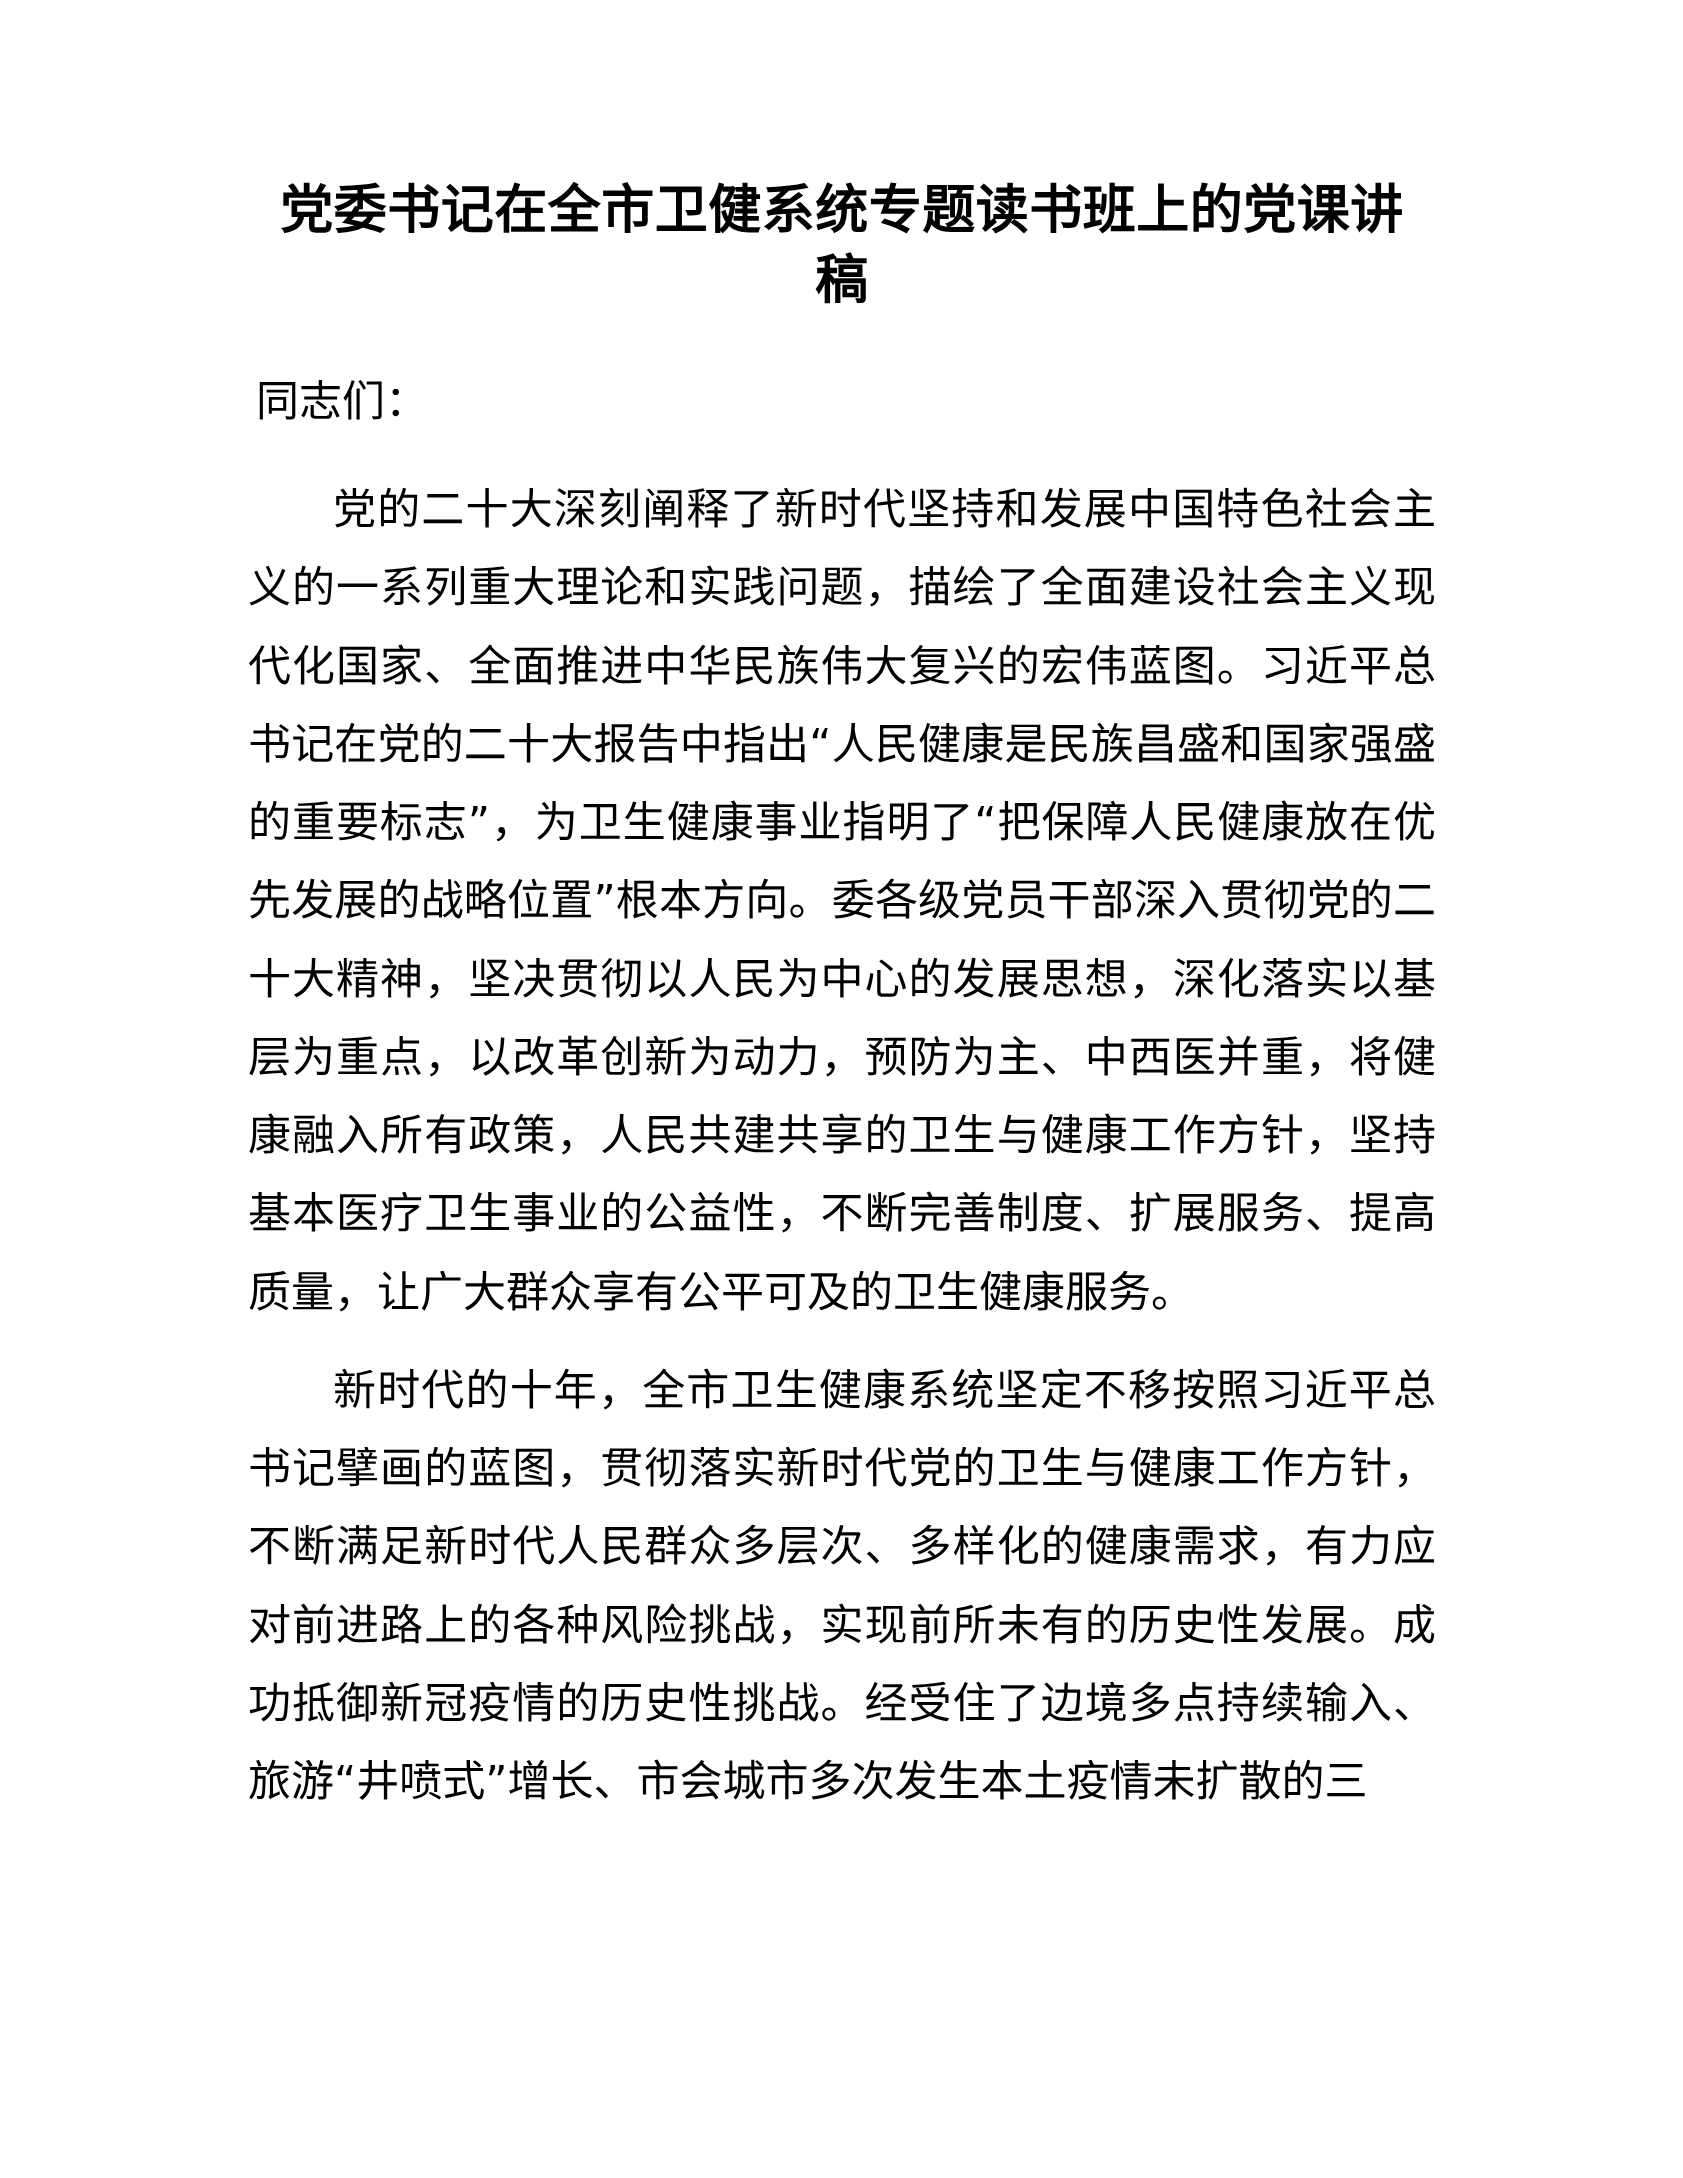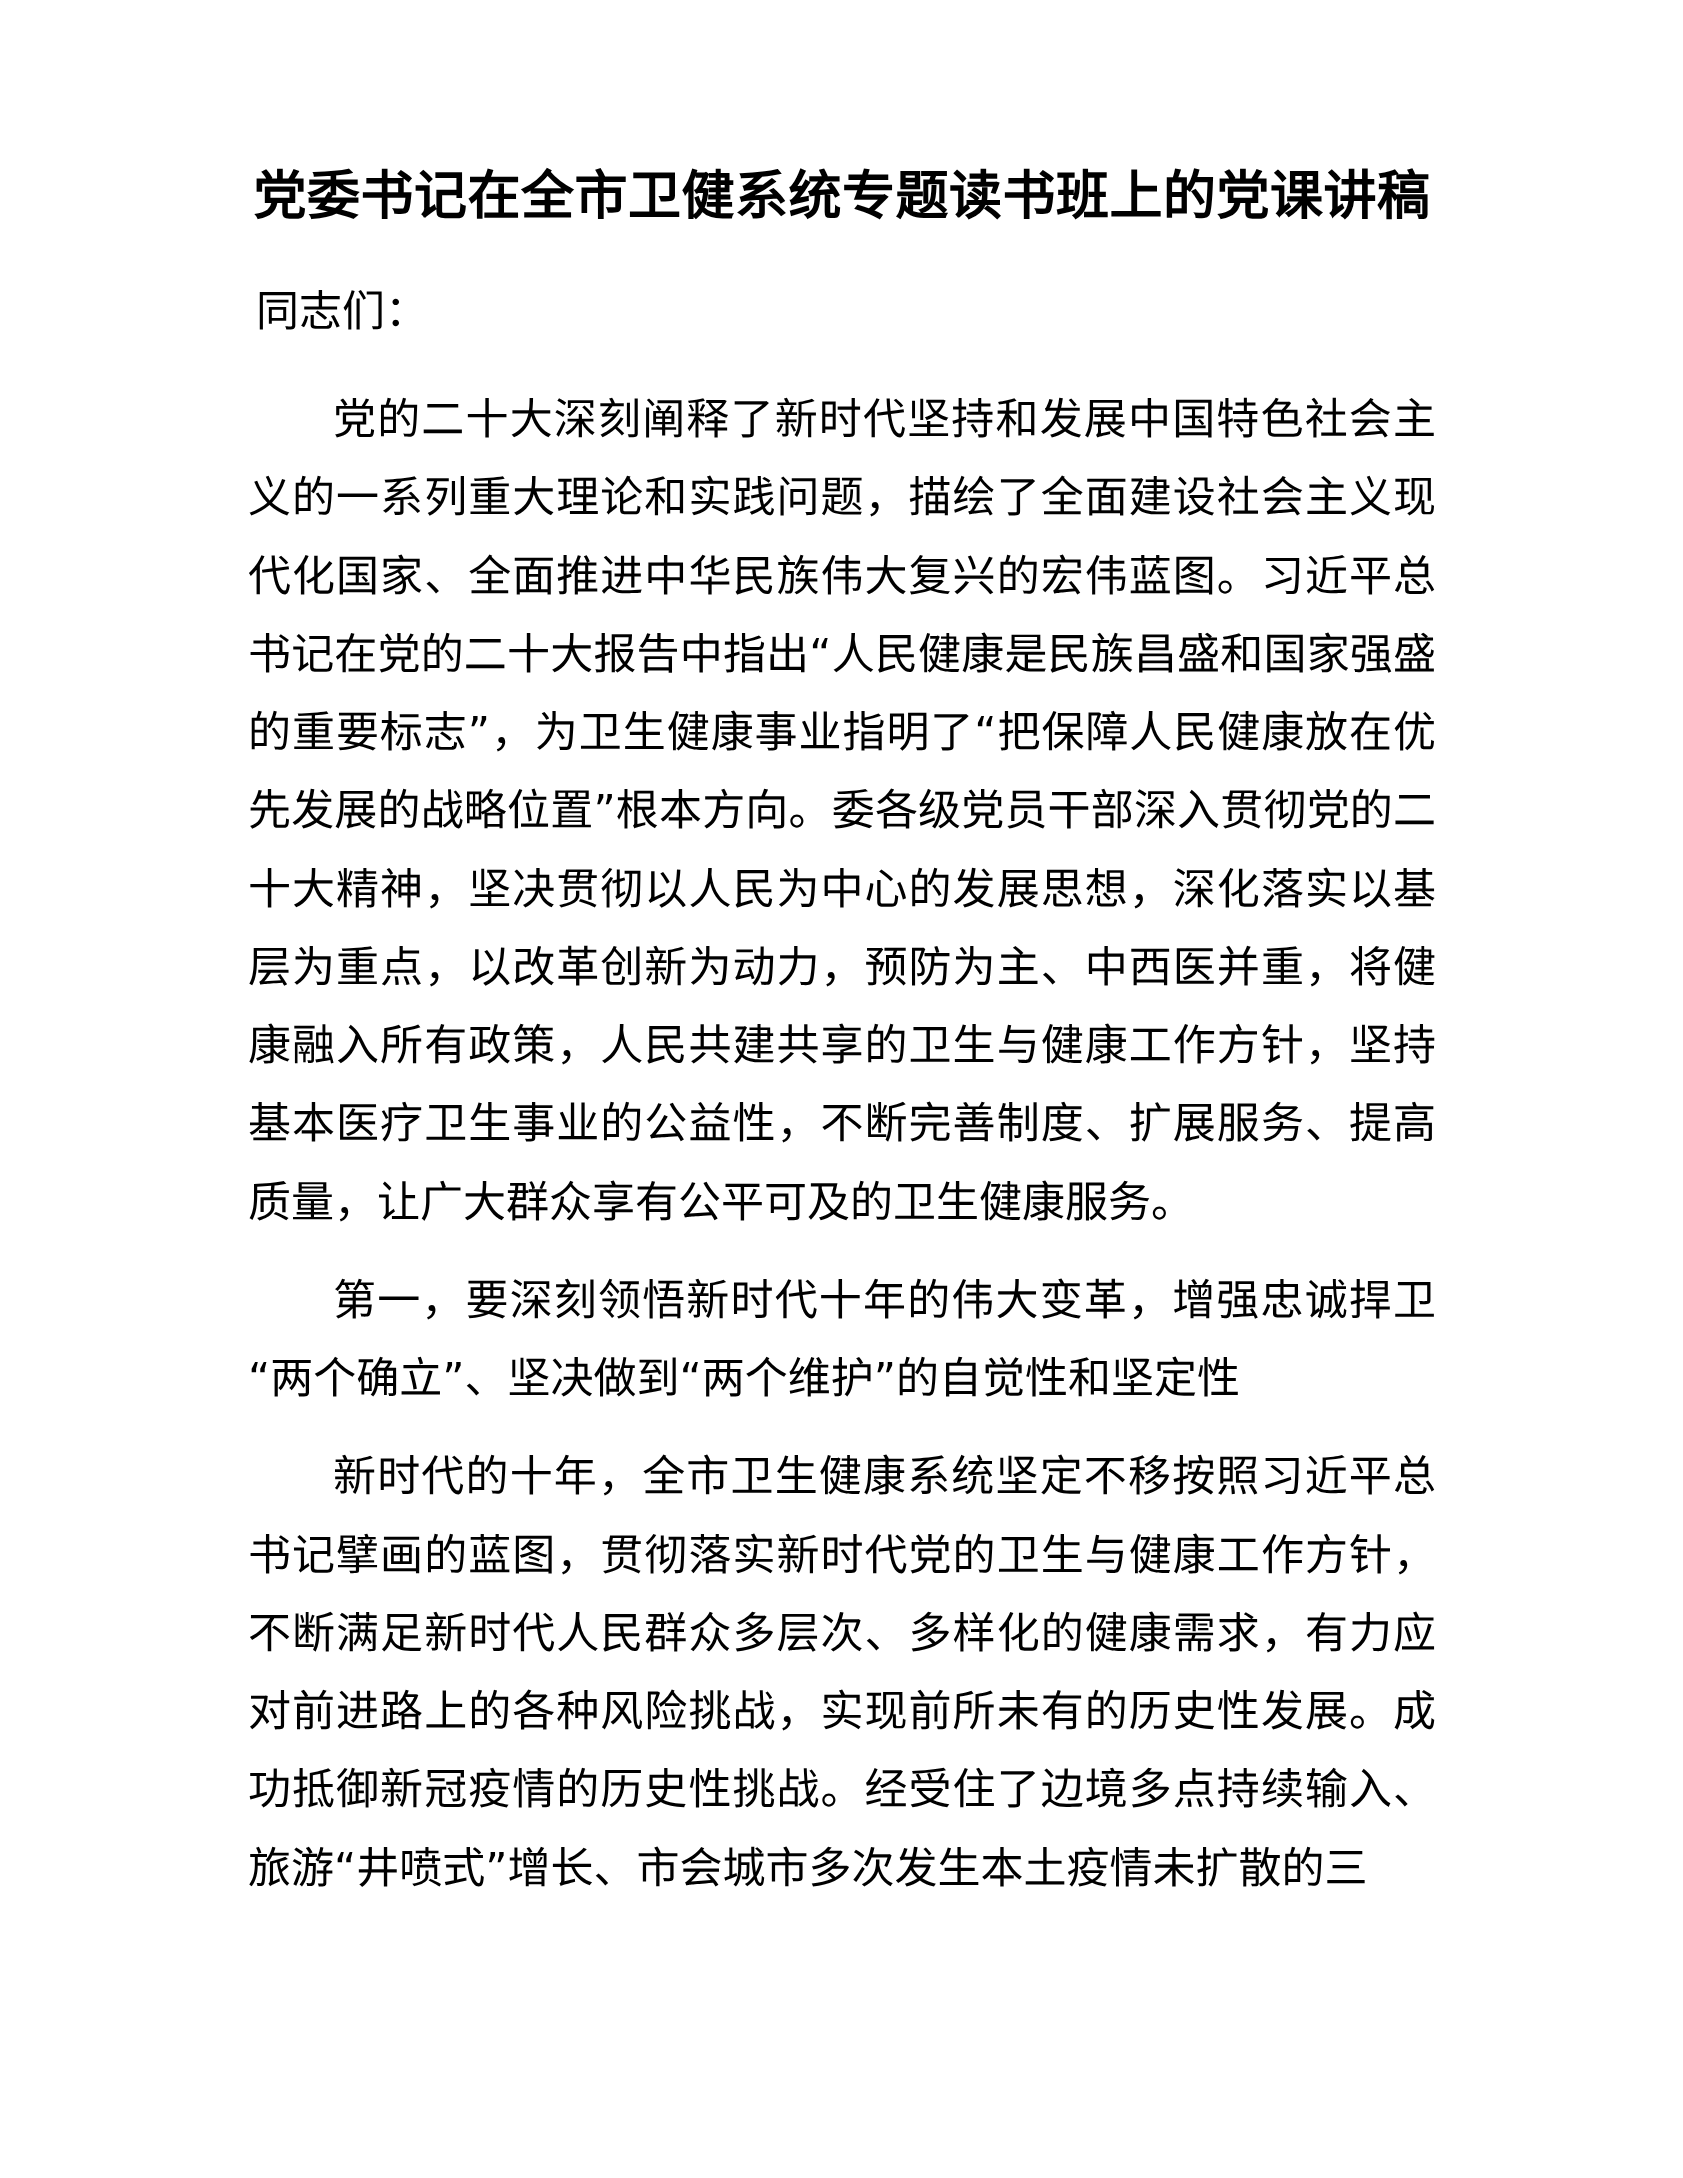--- a/index.html
+++ b/index.html
@@ -24,21 +24,21 @@
   }
 
   .page-inner {
     position: absolute;
     left: 248px;
     top: 0;
     width: 1188px;
   }
 
   .doc-title {
-    margin: 0;
+    margin: 14px;
     padding: 0;
     font-size: 53px;
     font-weight: 700;
     line-height: 1.32;
     text-align: center;
     letter-spacing: 0.5px;
     padding-top: 161px;
     word-break: break-all;
   }
 
@@ -72,19 +72,18 @@
 
 <div class="page">
   <div class="page-inner">
 
     <h1 class="doc-title">党委书记在全市卫健系统专题读书班上的党课讲稿</h1>
 
     <p class="salutation">同志们：</p>
 
     <p class="body-para">党的二十大深刻阐释了新时代坚持和发展中国特色社会主义的一系列重大理论和实践问题，描绘了全面建设社会主义现代化国家、全面推进中华民族伟大复兴的宏伟蓝图。习近平总书记在党的二十大报告中指出“人民健康是民族昌盛和国家强盛的重要标志”，为卫生健康事业指明了“把保障人民健康放在优先发展的战略位置”根本方向。委各级党员干部深入贯彻党的二十大精神，坚决贯彻以人民为中心的发展思想，深化落实以基层为重点，以改革创新为动力，预防为主、中西医并重，将健康融入所有政策，人民共建共享的卫生与健康工作方针，坚持基本医疗卫生事业的公益性，不断完善制度、扩展服务、提高质量，让广大群众享有公平可及的卫生健康服务。</p>
 
-    <p class="body-para tight">第一，要深刻领悟新时代十年的伟大变革，增强忠诚捍卫“两个确立”、坚决做到“两个维护”的自觉性和坚定性</p>
 
     <p class="body-para tight">新时代的十年，全市卫生健康系统坚定不移按照习近平总书记擘画的蓝图，贯彻落实新时代党的卫生与健康工作方针，不断满足新时代人民群众多层次、多样化的健康需求，有力应对前进路上的各种风险挑战，实现前所未有的历史性发展。成功抵御新冠疫情的历史性挑战。经受住了边境多点持续输入、旅游“井喷式”增长、市会城市多次发生本土疫情未扩散的三</p>
 
   </div>
 </div>
 
 
 </body></html>

